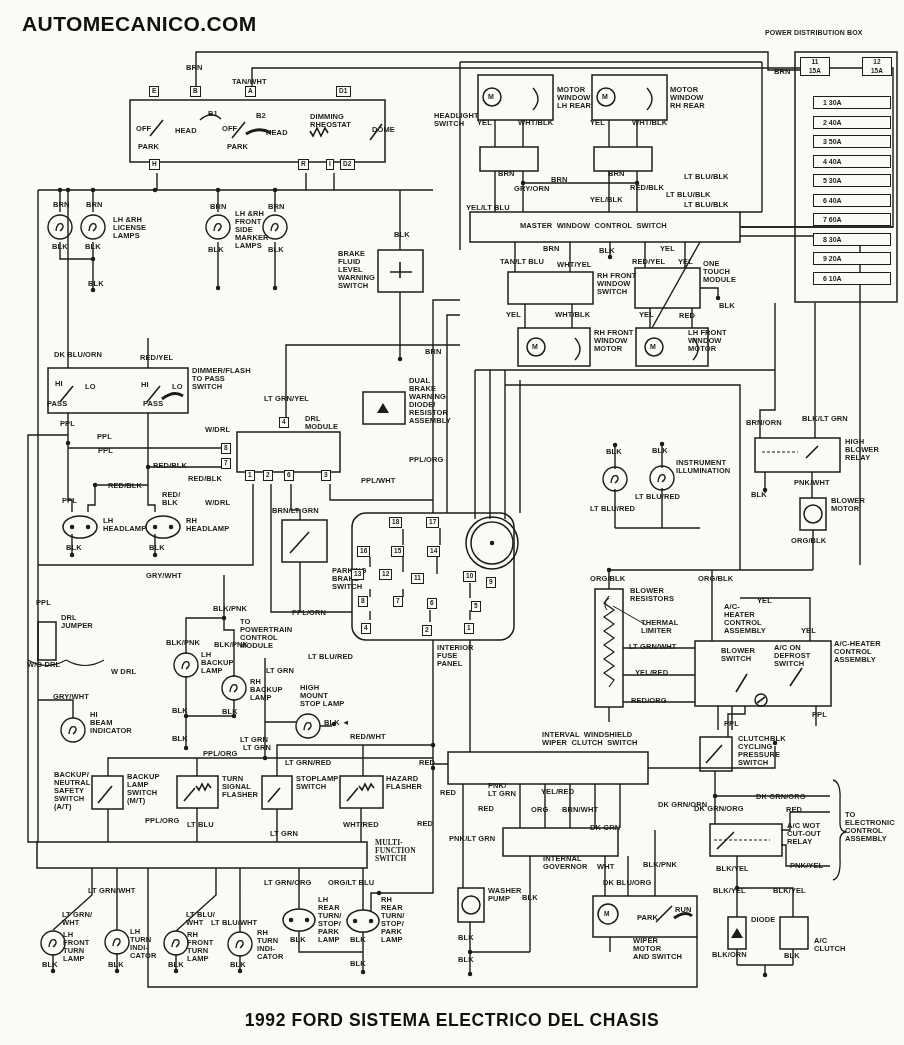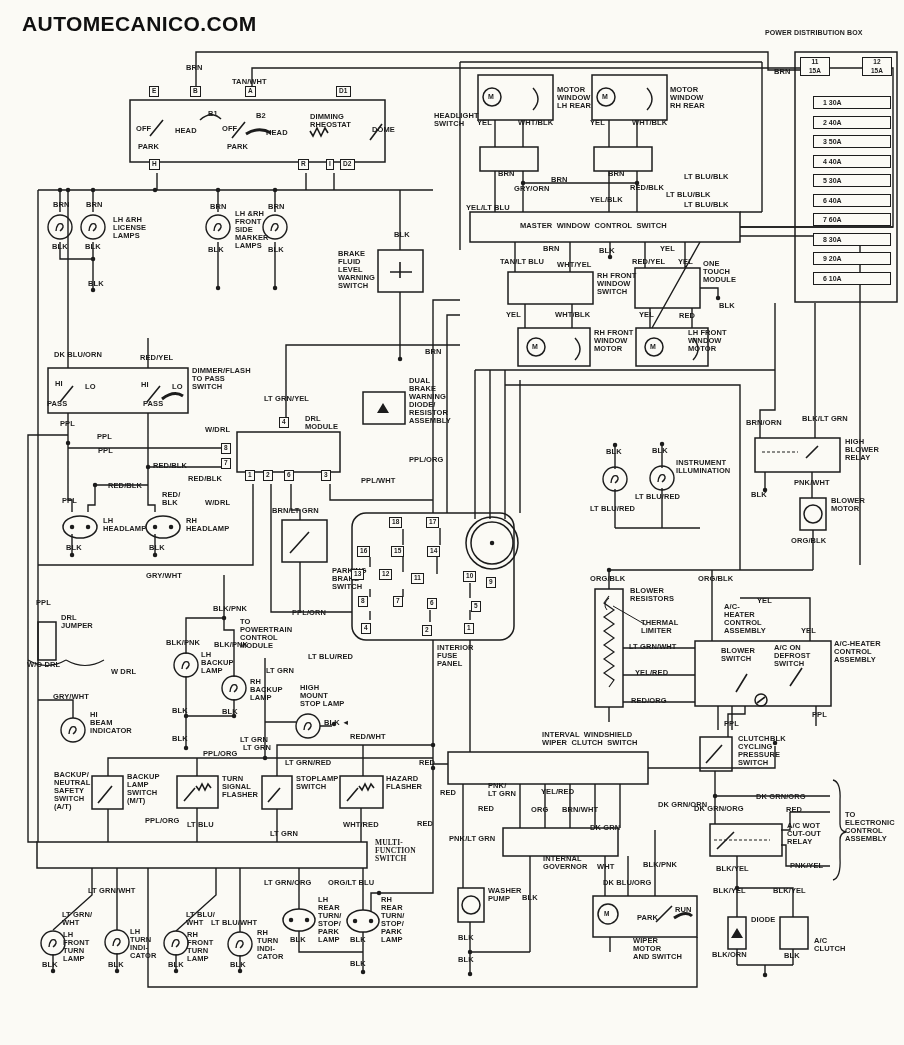--- a/index.html
+++ b/index.html
@@ -167,20 +167,21 @@
          M218,288 h.1 M275,288 h.1 M523,183 h.1 M637,183 h.1 M610,257 h.1 M718,298 h.1
          M68,443 h.1 M148,467 h.1 M95,485 h.1 M72,555 h.1 M155,555 h.1 M224,618 h.1 M186,716 h.1 M234,716 h.1 M186,748 h.1
          M265,758 h.1 M433,745 h.1 M433,768 h.1 M400,359 h.1 M334,724 h.1
          M615,445 h.1 M662,444 h.1 M765,490 h.1 M775,743 h.1 M715,796 h.1 M737,888 h.1 M765,975 h.1
          M470,952 h.1 M470,974 h.1 M363,972 h.1 M53,971 h.1 M117,971 h.1 M176,971 h.1 M240,971 h.1
          M379,893 h.1 M609,570 h.1 M492,543 h.1
          M72,527 h.1 M88,527 h.1 M155,527 h.1 M171,527 h.1 M291,920 h.1 M307,920 h.1 M355,921 h.1 M371,921 h.1"></path>
   </svg>
 
   <h1 id="site-title">AUTOMECANICO.COM</h1>
+  <div id="diagram-title">1992  FORD  SISTEMA ELECTRICO DEL CHASIS</div>
   <div id="labels-layer">
       <span class="lbl" style="left: 186px; top: 64px;">BRN</span>
       <span class="lbl" style="left: 232px; top: 78px;">TAN/WHT</span>
       <span class="lbl" style="left: 208px; top: 110px;">B1</span>
       <span class="lbl" style="left: 256px; top: 112px;">B2</span>
       <span class="lbl" style="left: 136px; top: 125px;">OFF</span>
       <span class="lbl" style="left: 175px; top: 127px;">HEAD</span>
       <span class="lbl" style="left: 138px; top: 143px;">PARK</span>
       <span class="lbl" style="left: 222px; top: 125px;">OFF</span>
       <span class="lbl" style="left: 266px; top: 129px;">HEAD</span>

